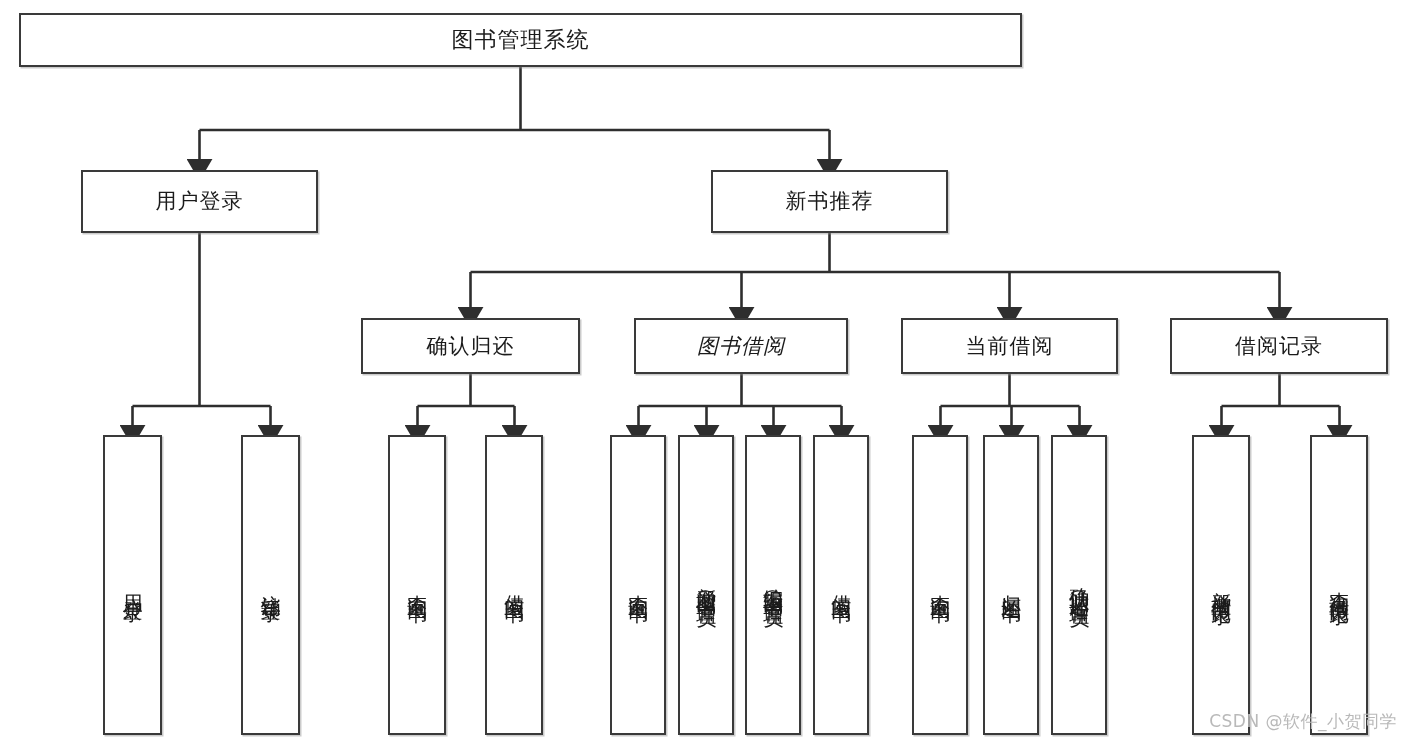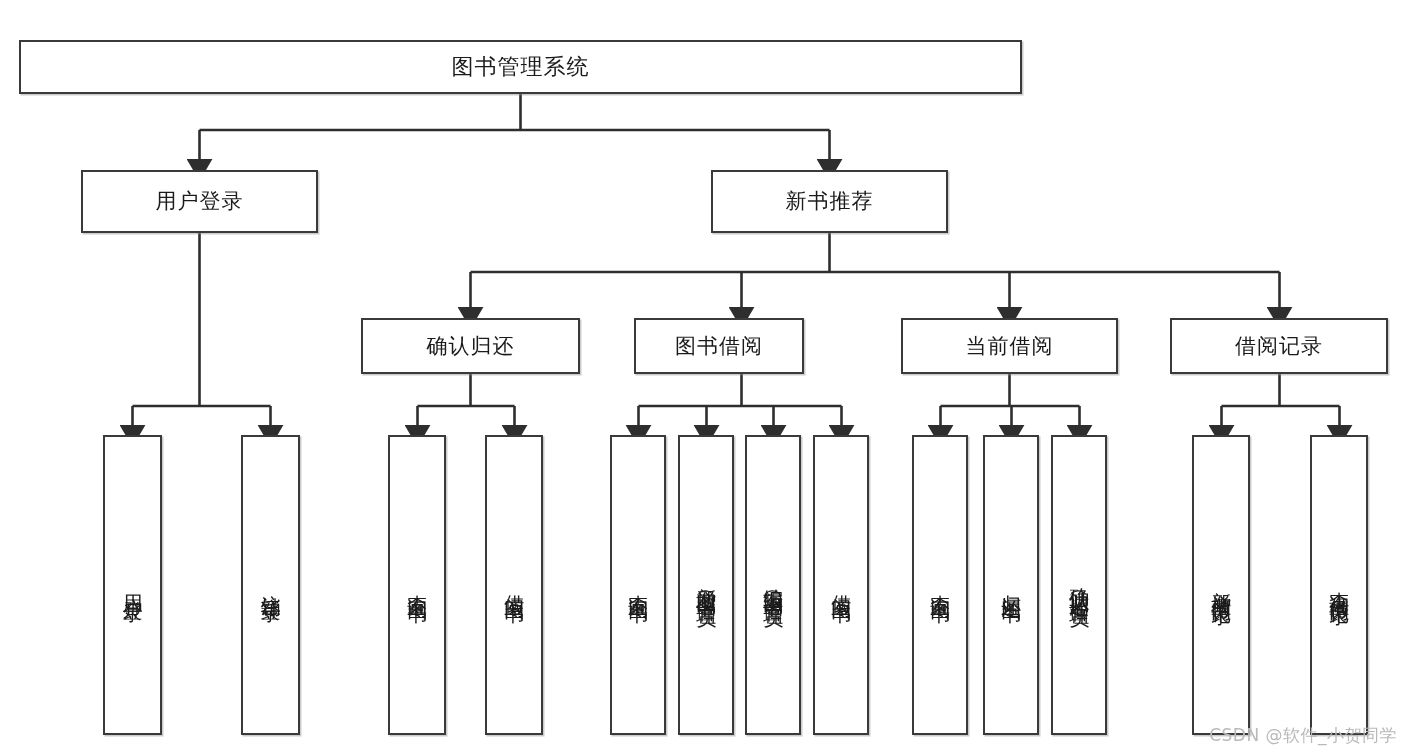--- a/index.html
+++ b/index.html
@@ -55,21 +55,21 @@
     letter-spacing:3px;
     line-height:1.18;
     white-space:pre-line;
     text-align:left;
   }
   .node.root .lbl{ font-size:22px; }
   
   #watermark{
     position:absolute;
     right:8px;
-    bottom:0;
+    bottom:14px;
     color:#b9b9b9;
     font-size:17px;
     letter-spacing:.5px;
     user-select:none;
   }
 </style>
 </head>
 <body>
 
 <div id="canvas">
@@ -117,35 +117,35 @@
       <path d="M1011.5,406 L1011.5,428" marker-end="url(#arrow)"></path>
       <path d="M1079.5,406 L1079.5,428" marker-end="url(#arrow)"></path>
 
       <path d="M1279.5,374 L1279.5,406"></path>
       <path d="M1221.5,406 L1339.5,406"></path>
       <path d="M1221.5,406 L1221.5,428" marker-end="url(#arrow)"></path>
       <path d="M1339.5,406 L1339.5,428" marker-end="url(#arrow)"></path>
     </g>
   </svg>
 
-  <div class="node horiz root" style="left:19px;top:13px;width:1003px;height:54px;margin-top:27px;">
+  <div class="node horiz root" style="left:19px;top:13px;width:1003px;height:54px;">
     <span class="lbl">图书管理系统</span>
   </div>
 
   <div class="node horiz" style="left:81px;top:170px;width:237px;height:63px;">
     <span class="lbl">用户登录</span>
   </div>
   <div class="node horiz" style="left:711px;top:170px;width:237px;height:63px;">
     <span class="lbl">新书推荐</span>
   </div>
 
   <div class="node horiz" style="left:361px;top:318px;width:219px;height:56px;">
     <span class="lbl">确认归还</span>
   </div>
-  <div class="node horiz" style="left:634px;top:318px;width:170px;height:56px;">
+  <div class="node horiz" style="left:634px;top:318px;width:214px;height:56px;font-style:italic;">
     <span class="lbl">图书借阅</span>
   </div>
   <div class="node horiz" style="left:901px;top:318px;width:217px;height:56px;">
     <span class="lbl">当前借阅</span>
   </div>
   <div class="node horiz" style="left:1170px;top:318px;width:218px;height:56px;">
     <span class="lbl">借阅记录</span>
   </div>
 
   <div class="node vert" style="left:103px;top:435px;width:59px;height:300px;">

